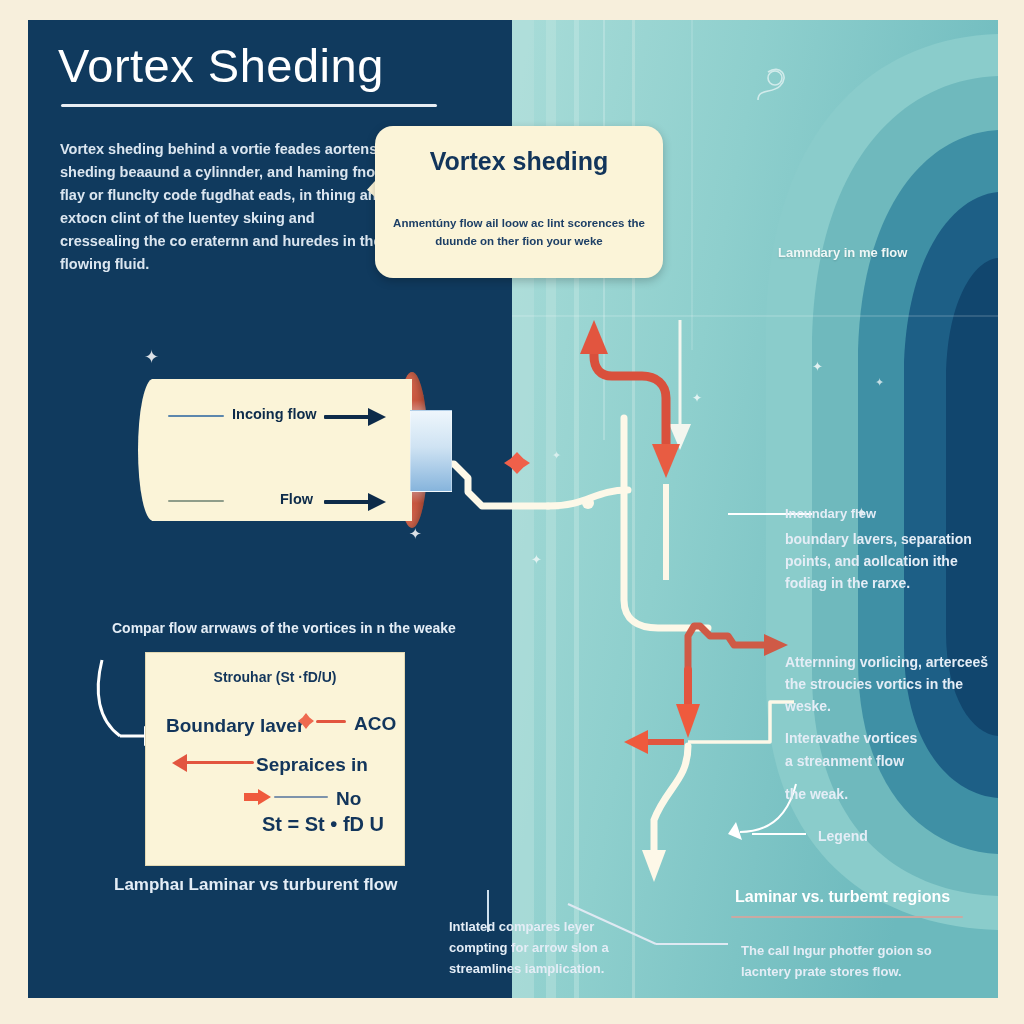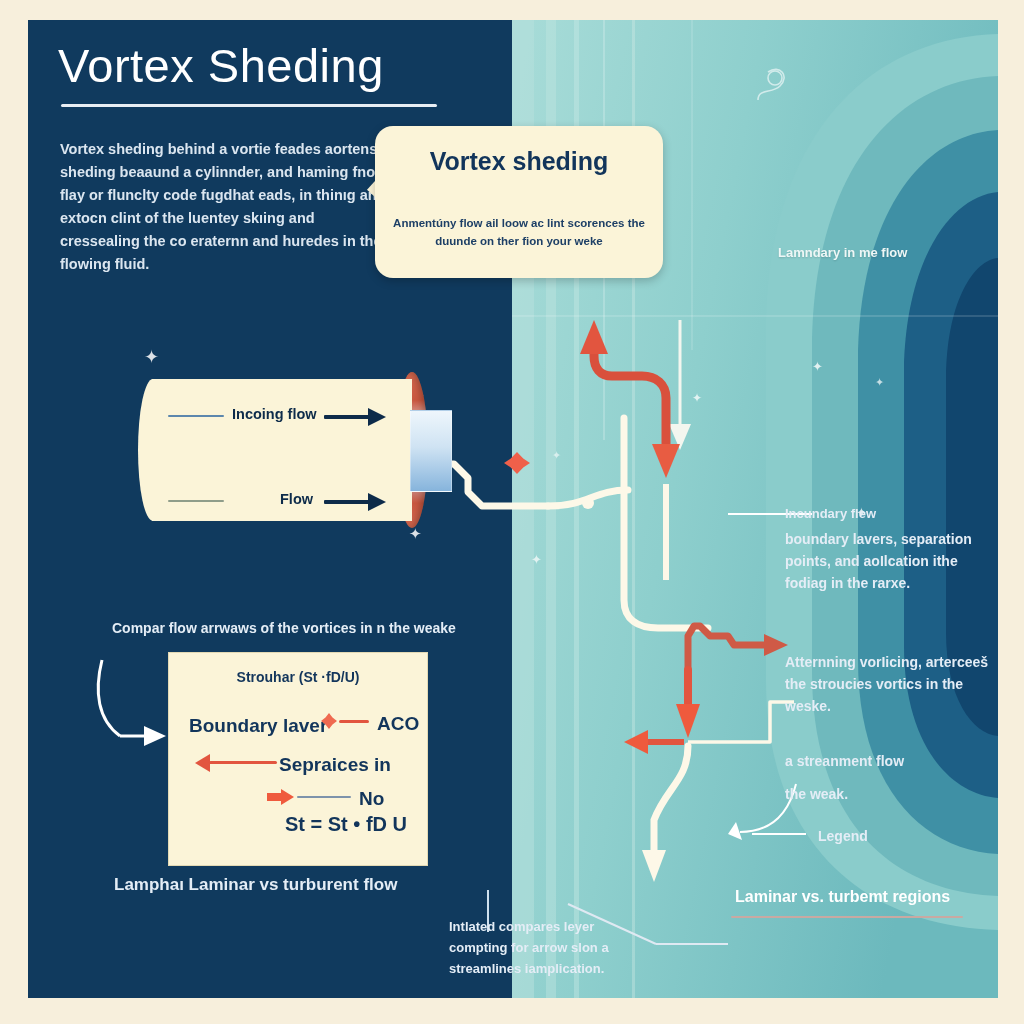--- a/index.html
+++ b/index.html
@@ -107,21 +107,20 @@
   .cap{
     position:absolute;color:#e4edf6;font-size:14px;font-weight:700;line-height:22px;
   }
   .cap.small{font-size:13px;line-height:21px;font-weight:600;}
 
   
   .legend{
     position:absolute;left:117px;top:632px;width:258px;height:212px;
     background:#fbf4d8;
     border:1px solid #e3d9b4;
-    margin-left:23px;
   }
   .legend-title{
     position:absolute;left:0;top:16px;width:258px;text-align:center;
     color:#12355b;font-size:14px;font-weight:700;
   }
   .legend-eq{
     position:absolute;left:0;top:160px;width:258px;text-align:center;
     color:#12355b;font-size:20px;font-weight:700;padding-left:48px;
   }
   .lg-text{position:absolute;color:#12355b;font-size:19px;font-weight:700;}
@@ -334,24 +333,26 @@
 
     <div class="cap" style="left:86px;top:854px;font-size:17px;">Lamphaı Laminar vs turburent flow</div>
 
     <div class="cap small" style="left:750px;top:222px;color:#eef7f6;text-shadow:0 1px 2px rgba(0,0,0,.15);">Lamndary in me flow</div>
 
     <div class="cap small" style="left:757px;top:483px;">Incundary flew</div>
     <div class="cap" style="left:757px;top:508px;width:200px;">boundary lavers, separation points, and aoIlcation ithe fodiag in the rarxe.</div>
 
     <div class="cap" style="left:757px;top:608px;width:205px;margin-top:23px;">Atternning vorIicing, arterceеš the stroucies vortics in the weske.</div>
 
+    <div class="cap" style="left:757px;top:707px;width:200px;">Interavathe vortices</div>
     <div class="cap" style="left:757px;top:730px;width:200px;">a streanment flow</div>
     <div class="cap" style="left:757px;top:763px;width:200px;">the weak.</div>
 
     <div class="cap" style="left:790px;top:805px;">Legend</div>
 
     <div class="cap small" style="left:421px;top:896px;width:200px;">Intlated compares leyer compting for arrow slon a streamlines iamplication.</div>
 
     <div class="sec-title" style="left:707px;top:868px;">Laminar vs. turbemt regions</div>
     <div class="sec-rule" style="left:703px;top:896px;width:232px;"></div>
+    <div class="cap small" style="left:713px;top:920px;width:230px;">The call Ingur photfer goion so lacntery prate stores flow.</div>
 
   </div>
 </div>
 
 </body></html>

